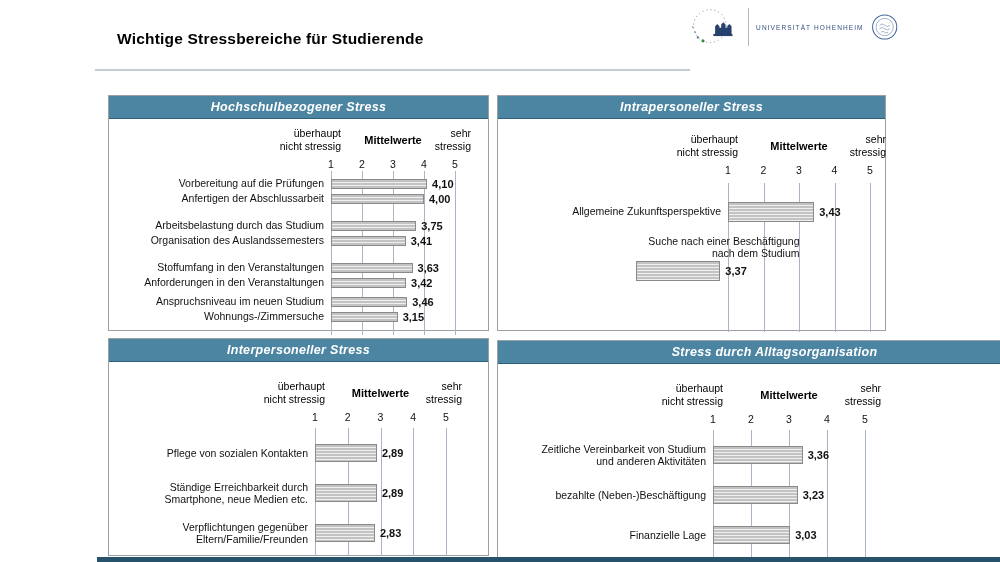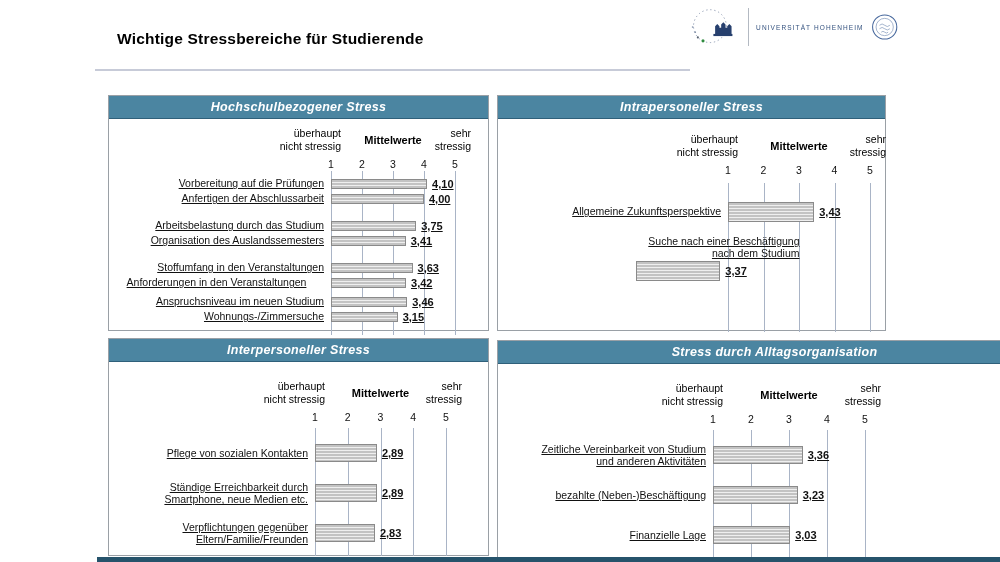--- a/index.html
+++ b/index.html
@@ -8,21 +8,21 @@
 
   .page-title{position:absolute;left:117px;top:30px;font-size:15.5px;font-weight:bold;color:#000;letter-spacing:.2px;}
   .title-rule{position:absolute;left:95px;top:69px;width:595px;height:2px;background:#c7cbd8;}
 
   .logo-group{position:absolute;left:684px;top:2px;width:215px;height:50px;display:flex;align-items:center;}
   .logo-divider{width:1px;height:38px;background:#b3b9c2;margin:0 7px 0 2px;}
   .uni-name{font-size:6.5px;letter-spacing:1.1px;color:#33517e;font-variant:small-caps;white-space:nowrap;margin-right:6px;}
 
   .panel{position:absolute;border:1px solid #9aa0a6;background:#fff;box-sizing:border-box;}
   .panel-header{height:22px;background:#4b85a1;border-bottom:1px solid #2f607a;color:#fff;font-style:italic;font-weight:bold;font-size:12.5px;display:flex;align-items:center;justify-content:center;letter-spacing:.3px;}
-  .panel-body{position:relative;text-decoration:underline;}
+  .panel-body{position:relative;}
 
   .legend{position:relative;height:31px;font-size:10.5px;line-height:1.25;color:#000;}
   .lg-l,.lg-r{position:absolute;left:0;top:0;text-align:right;white-space:pre-line;}
   .lg-c{position:absolute;top:7px;text-align:center;font-weight:bold;font-size:11px;}
 
   .scale{position:relative;height:14px;font-size:10.5px;}
   .scale span{position:absolute;top:0;width:24px;margin-left:-12px;text-align:center;}
 
   .rows{position:relative;}
   .gridlayer{position:absolute;z-index:0;}
@@ -116,21 +116,21 @@
             </div>
           </div>
           <div class="row" style="height: 15px; margin-top: 12px;">
             <div class="cat" style="width: 215px;">Stoffumfang in den Veranstaltungen</div>
             <div class="barwrap">
               <div class="bar" style="height: 10px; width: 81.53px;"></div>
               <span class="val">3,63</span>
             </div>
           </div>
           <div class="row" style="height: 15px;">
-            <div class="cat" style="width: 215px; text-align: center;">Anforderungen in den Veranstaltungen</div>
+            <div class="cat" style="width: 215px;">Anforderungen in den Veranstaltungen</div>
             <div class="barwrap">
               <div class="bar" style="height: 10px; width: 75.02px;"></div>
               <span class="val">3,42</span>
             </div>
           </div>
           <div class="row" style="height: 15px; margin-top: 4px; justify-content: flex-end;">
             <div class="cat" style="width: 215px;">Anspruchsniveau im neuen Studium</div>
             <div class="barwrap">
               <div class="bar" style="height: 10px; width: 76.26px;"></div>
               <span class="val">3,46</span>

